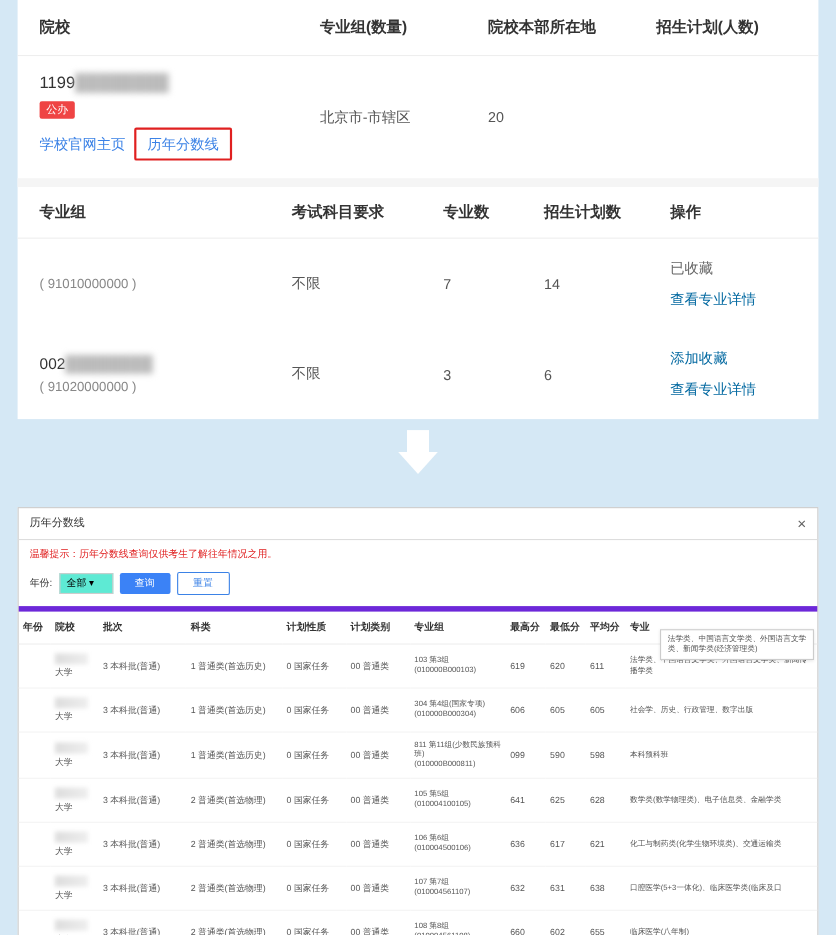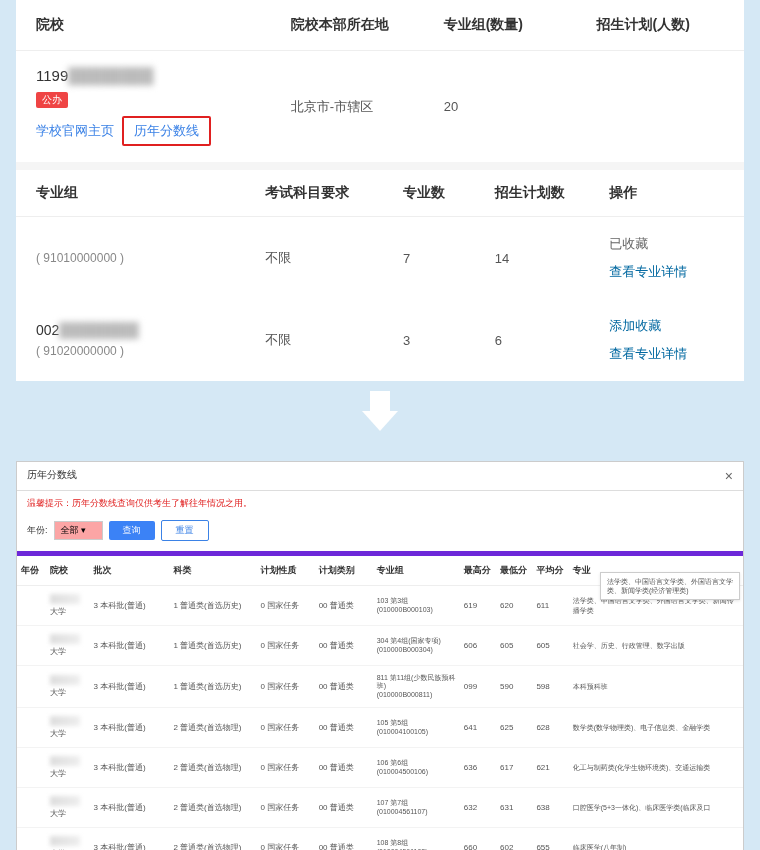--- a/index.html
+++ b/index.html
@@ -147,21 +147,21 @@
       gap: 6px;
       padding: 4px 10px 10px;
       font-size: 9px;
       border-bottom: 5px solid #6d28d9;
     }
     .filter-label { color: #333; }
     .filter-select {
       border: 1px solid #ccc;
       padding: 2px 16px 2px 6px;
       font-size: 9px;
-      background: #fca5a5;
+      background: #5eead4;
       position: relative;
     }
     .btn {
       padding: 3px 14px;
       font-size: 9px;
       border-radius: 2px;
       cursor: pointer;
     }
     .btn-primary { background: #3b82f6; color: #fff; border: none; }
     .btn-outline { background: #fff; color: #3b82e6; border: 1px solid #3b82e6; }
@@ -218,22 +218,22 @@
       width: 30px;
       height: 10px;
     }
   </style>
 </head>
 <body>
 
 <div class="top-panel">
   <div class="main-header">
     <div>院校</div>
+    <div>专业组(数量)</div>
     <div>院校本部所在地</div>
-    <div>专业组(数量)</div>
     <div>招生计划(人数)</div>
   </div>
 
   <div class="main-row">
     <div class="school-cell">
       <div class="school-code">
         <span>1199</span><span class="blur">████████</span>
       </div>
       <span class="badge">公办</span>
       <div class="link-row">

